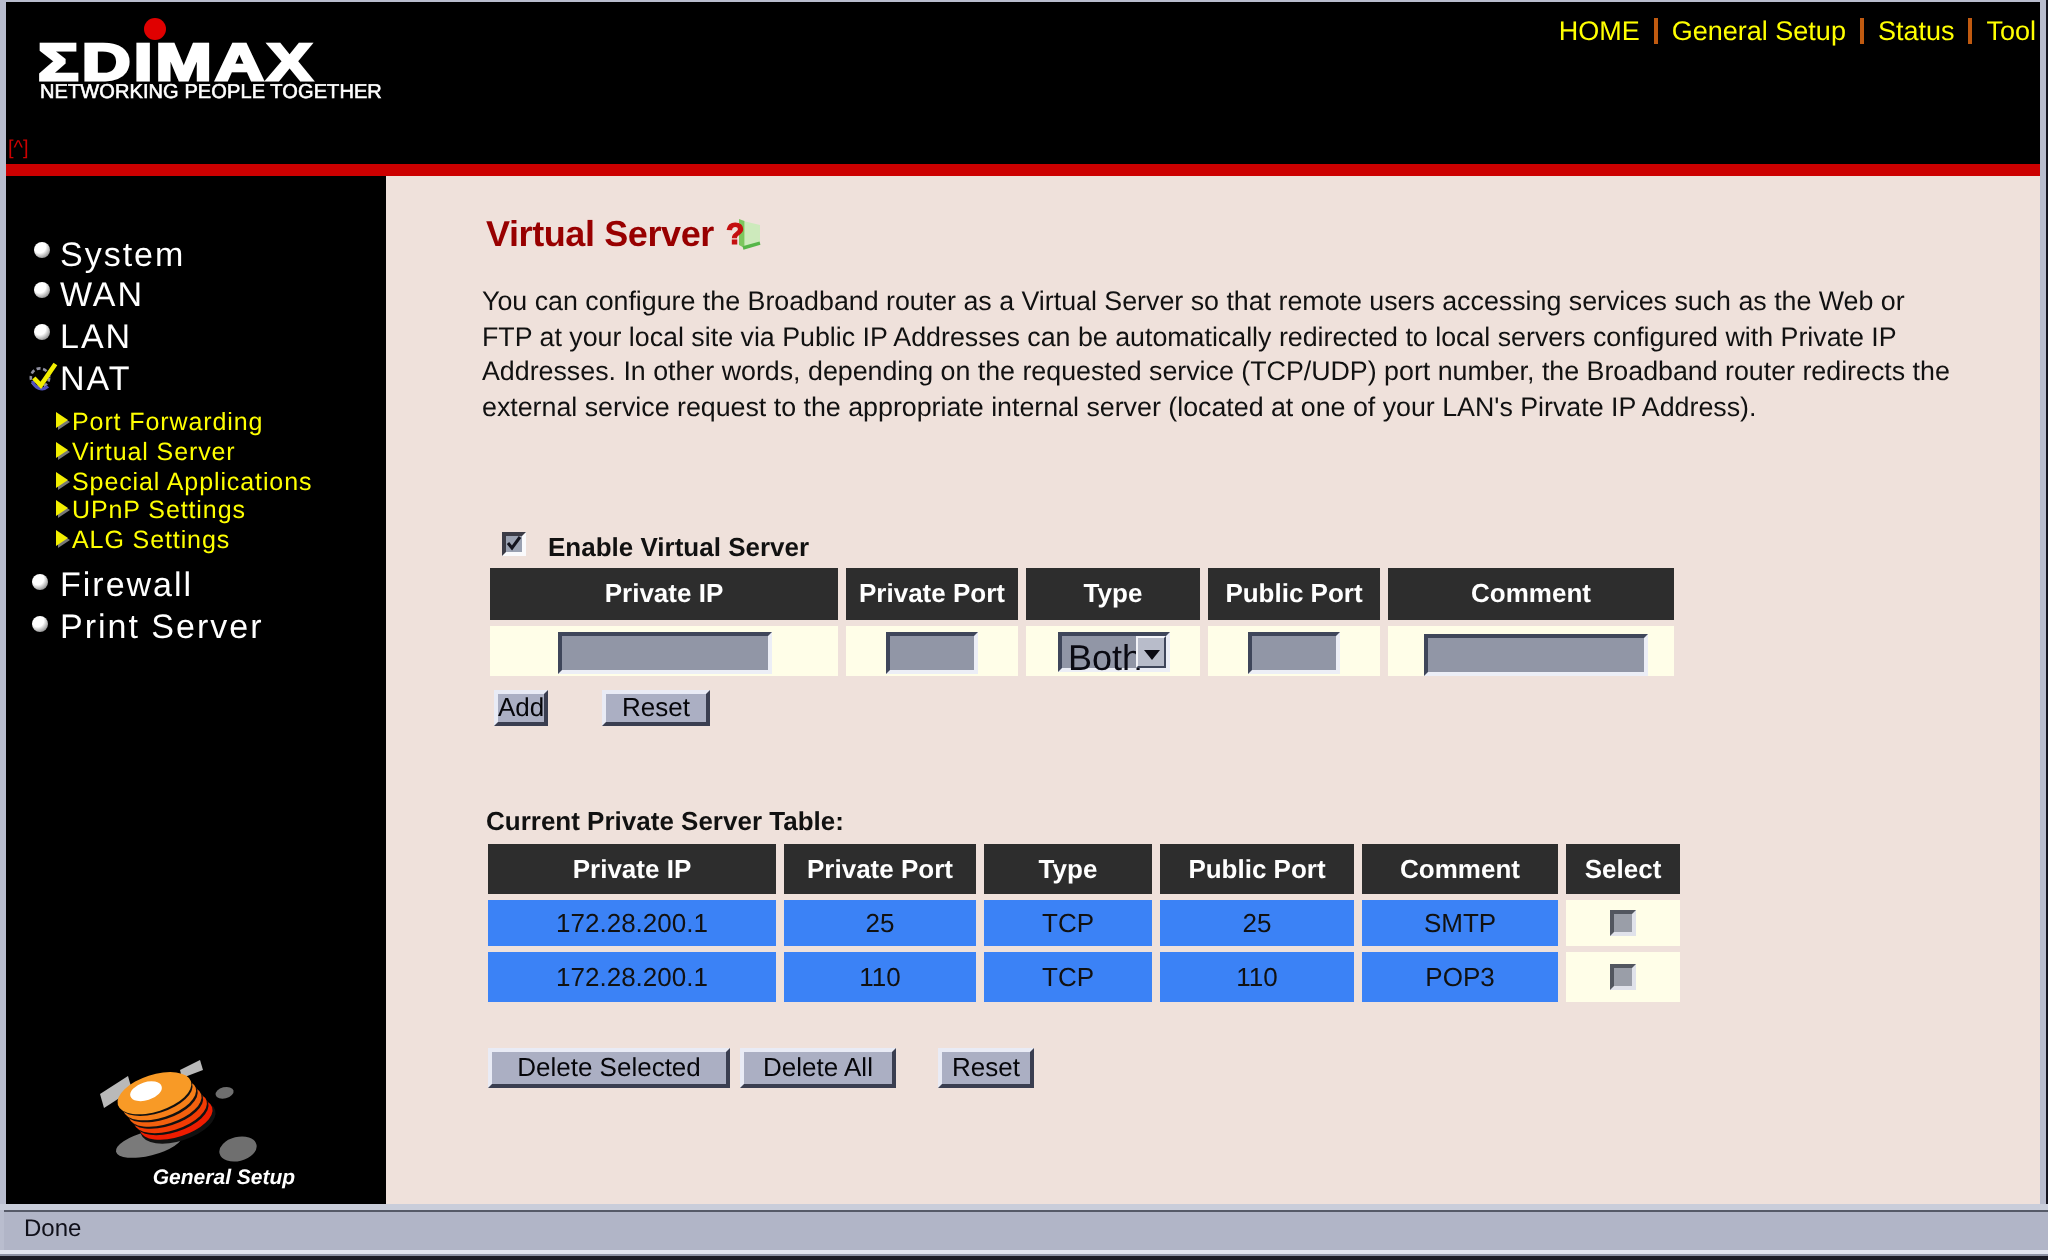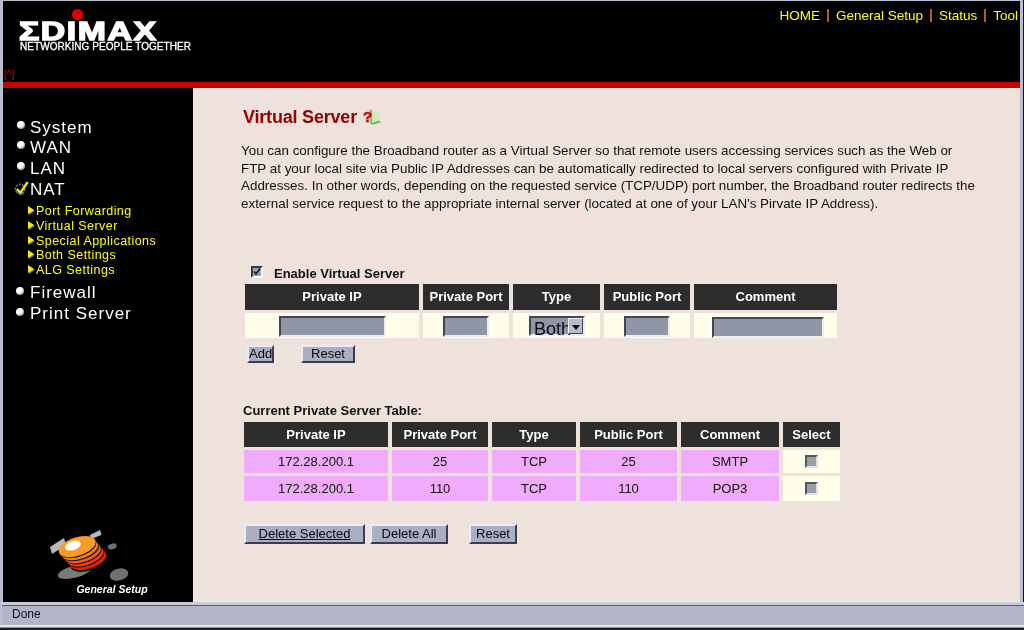--- a/index.html
+++ b/index.html
@@ -34,21 +34,21 @@
 .m1 { color:#fff; font-size:17px; letter-spacing:1px; white-space:nowrap; }
 .m2 { color:#ffff00; font-size:12.5px; letter-spacing:0.45px; white-space:nowrap; }
 .bullet { position:absolute; width:8px; height:8px; border-radius:50%; background:radial-gradient(circle at 35% 30%, #ffffff 40%, #9a9a9a 75%, #6a6a6a); }
 .tri { position:absolute; width:0; height:0; border-left:6px solid #f2ee00; border-top:4.5px solid transparent; border-bottom:4.5px solid transparent; filter:drop-shadow(1px 1px 0 #777); }
 
 #title { left:243px; top:107px; font-size:18px; font-weight:bold; color:#980000; letter-spacing:-0.2px; }
 #para { left:241px; top:142px; font-size:13.4px; color:#111; line-height:17.6px; white-space:nowrap; }
 #enlabel { left:274px; top:266px; font-size:13px; font-weight:bold; color:#111; }
 .hcell { background:#2d2d2d; color:#fff; font-size:13px; font-weight:bold; text-align:center; }
 .dcell { background:#fffee8; }
-.ccell { background:#f0abfc; color:#111; font-size:13px; text-align:center; }
+.ccell { background:#3b82f6; color:#111; font-size:13px; text-align:center; }
 .inp { background:#9196a6; border-top:2px solid #3f465a; border-left:2px solid #3f465a; border-bottom:2px solid #eceef6; border-right:2px solid #eceef6; }
 .btn { background:#abafc3; border-top:2px solid #e9ebf5; border-left:2px solid #e9ebf5; border-bottom:2px solid #3a3e50; border-right:2px solid #3a3e50; color:#06060a; font-size:13px; text-align:center; }
 #ctitle { left:243px; top:403px; font-size:13px; font-weight:bold; color:#111; }
 .cb { background:#9a9ea8; border-top:2px solid #52565f; border-left:2px solid #52565f; border-bottom:2px solid #e0e2ea; border-right:2px solid #e0e2ea; width:13px; height:13px; }
 </style>
 </head>
 <body>
 <div class="abs" id="header"></div>
 <div class="abs" id="redbar"></div>
 <div class="abs" id="sidebar"></div>
@@ -73,21 +73,21 @@
     <path d="M3.9 9 L7.4 12.7 L14.7 2" fill="none" stroke="#f2ee00" stroke-width="2.3"></path>
   </svg>
 <div class="abs m1" style="left:30px; top:180px;">NAT</div>
 <div class="abs tri" style="left:28px; top:206px;"></div>
 <div class="abs m2" style="left:36px; top:204px;">Port Forwarding</div>
 <div class="abs tri" style="left:28px; top:221px;"></div>
 <div class="abs m2" style="left:36px; top:219px;">Virtual Server</div>
 <div class="abs tri" style="left:28px; top:236px;"></div>
 <div class="abs m2" style="left:36px; top:234px;">Special Applications</div>
 <div class="abs tri" style="left:28px; top:250px;"></div>
-<div class="abs m2" style="left:36px; top:248px;">Both Settings</div>
+<div class="abs m2" style="left:36px; top:248px;">UPnP Settings</div>
 <div class="abs tri" style="left:28px; top:265px;"></div>
 <div class="abs m2" style="left:36px; top:263px;">ALG Settings</div>
 <div class="abs bullet" style="left:16px; top:286.5px;"></div>
 <div class="abs m1" style="left:30px; top:283px;">Firewall</div>
 <div class="abs bullet" style="left:16px; top:307.5px;"></div>
 <div class="abs m1" style="left:30px; top:304px;">Print Server</div>
 
 <svg class="abs" style="left:30px; top:523px;" width="120" height="62" viewBox="0 0 120 62">
   <ellipse cx="44.5" cy="48.8" rx="17" ry="6" fill="#7a7a7a" transform="rotate(-14 44.5 48.8)"></ellipse>
   <ellipse cx="89" cy="51.5" rx="9.5" ry="6" fill="#6f6f6f" transform="rotate(-14 89 51.5)"></ellipse>
@@ -166,21 +166,21 @@
 <div class="abs cb" style="left:805px; top:455px;"></div>
 
 <div class="abs ccell" style="left:244px; top:476px; width:144px; height:25px; line-height:25px;">172.28.200.1</div>
 <div class="abs ccell" style="left:392px; top:476px; width:96px; height:25px; line-height:25px;">110</div>
 <div class="abs ccell" style="left:492px; top:476px; width:84px; height:25px; line-height:25px;">TCP</div>
 <div class="abs ccell" style="left:580px; top:476px; width:97px; height:25px; line-height:25px;">110</div>
 <div class="abs ccell" style="left:681px; top:476px; width:98px; height:25px; line-height:25px;">POP3</div>
 <div class="abs dcell" style="left:783px; top:476px; width:57px; height:25px;"></div>
 <div class="abs cb" style="left:805px; top:482px;"></div>
 
-<div class="abs btn" style="left:244px; top:524px; width:121px; height:20px; line-height:16px;text-decoration:underline;">Delete Selected</div>
+<div class="abs btn" style="left:244px; top:524px; width:121px; height:20px; line-height:16px;">Delete Selected</div>
 <div class="abs btn" style="left:370px; top:524px; width:78px; height:20px; line-height:16px;">Delete All</div>
 <div class="abs btn" style="left:469px; top:524px; width:48px; height:20px; line-height:16px;">Reset</div>
 
 <div class="abs" id="fleft"></div>
 <div class="abs" id="ftop"></div>
 <div class="abs" id="fright"></div>
 <div class="abs" id="st1"></div>
 <div class="abs" id="st2"></div>
 <div class="abs" id="st3"></div>
 <div class="abs" id="st4"></div>

